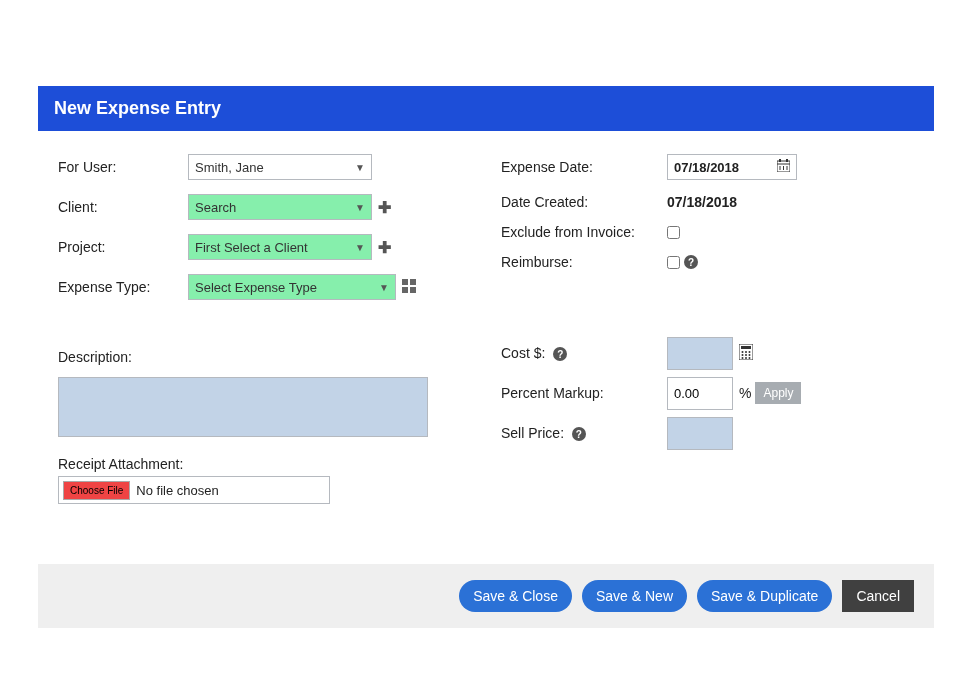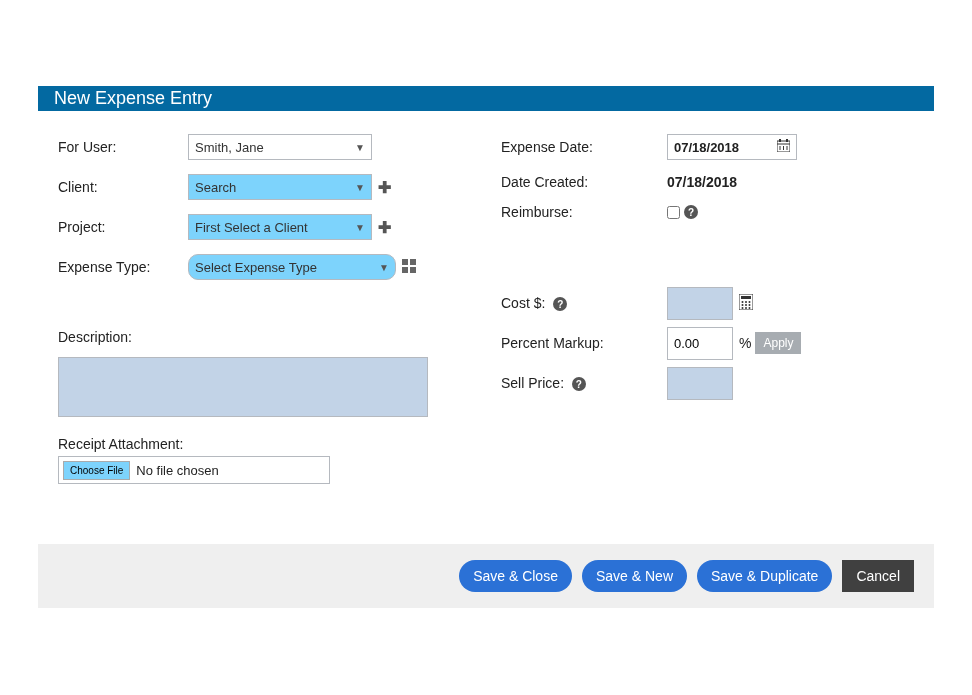--- a/index.html
+++ b/index.html
@@ -15,25 +15,25 @@
     width: 972px;
     margin: 0 auto;
     padding: 86px 30px 40px 30px;
   }
   .dialog {
     border: 0;
     background: #fff;
     margin: 0 8px;
   }
   .dialog-header {
-    background: #0369a1;
+    background: #1d4ed8;
     color: #fff;
     font-size: 18px;
-    font-weight: 400;
-    padding: 2px 16px;
+    font-weight: 700;
+    padding: 12px 16px;
   }
   .dialog-body {
     padding: 18px 20px 60px 20px;
     display: flex;
     gap: 30px;
   }
   .col { flex: 1; }
   .row {
     display: flex;
     align-items: center;
@@ -46,21 +46,21 @@
     color: #222;
   }
   .lbl-r {
     width: 166px;
     font-size: 14px;
     color: #222;
   }
   .sel, .text-input {
     height: 26px;
     border: 1px solid #b5b9bf;
-    background: #7dd3fc;
+    background: #86efac;
     padding: 0 6px;
     font-size: 13px;
     color: #333;
     display: inline-flex;
     align-items: center;
     justify-content: space-between;
     width: 184px;
     cursor: pointer;
   }
   .sel.white { background: #fff; }
@@ -114,21 +114,21 @@
     background: #c2d3e7;
     resize: none;
     padding: 4px;
     font-family: inherit;
   }
   .file-row {
     display:flex;align-items:center;gap:6px;
     border:1px solid #b5b9bf;width:272px;height:28px;padding:2px 4px;
   }
   .choose-btn {
-    border:1px solid #aaa;background:#7dd3fc;font-size:10px;padding:3px 6px;cursor:pointer;
+    border:1px solid #aaa;background:#ef4444;font-size:10px;padding:3px 6px;cursor:pointer;
   }
   .file-text { font-size:13px;color:#222; }
   .section-gap { height: 40px; }
   .apply-btn {
     background:#a7acb1;color:#fff;border:0;padding:4px 8px;font-size:12px;margin-left:4px;cursor:pointer;
   }
   .footer {
     background:#efefef;
     padding: 16px 20px;
     display:flex;justify-content:flex-end;gap:10px;
@@ -173,21 +173,21 @@
         <div class="row">
           <span class="lbl">Project:</span>
           <div class="sel">
             <span>First Select a Client</span>
             <span class="caret">▼</span>
           </div>
           <span class="plus-icon">✚</span>
         </div>
         <div class="row">
           <span class="lbl">Expense Type:</span>
-          <div class="sel" style="width:208px;border-radius:10px;">
+          <div class="sel" style="width:208px;">
             <span>Select Expense Type</span>
             <span class="caret">▼</span>
           </div>
           <span class="grid-icon">
             <svg width="14" height="14" viewBox="0 0 14 14">
                 <rect x="0" y="0" width="6" height="6" fill="#666"></rect>
                 <rect x="8" y="0" width="6" height="6" fill="#666"></rect>
                 <rect x="0" y="8" width="6" height="6" fill="#666"></rect>
                 <rect x="8" y="8" width="6" height="6" fill="#666"></rect>
               </svg>
@@ -226,20 +226,24 @@
                   <line x1="3" y1="7" x2="3" y2="11" stroke="#333"></line>
                   <line x1="6.5" y1="7" x2="6.5" y2="11" stroke="#333"></line>
                   <line x1="10" y1="7" x2="10" y2="11" stroke="#333"></line>
                 </svg>
             </span>
           </div>
         </div>
         <div class="row" style="min-height:26px;">
           <span class="lbl-r">Date Created:</span>
           <span class="static-val">07/18/2018</span>
+        </div>
+        <div class="row" style="min-height:26px;">
+          <span class="lbl-r">Exclude from Invoice:</span>
+          <input type="checkbox" style="">
         </div>
         <div class="row" style="min-height:26px;">
           <span class="lbl-r">Reimburse:</span>
           <input type="checkbox" style="">
           <span class="help-icon">?</span>
         </div>
 
         <div style="height:56px;"></div>
 
         <div class="row">

